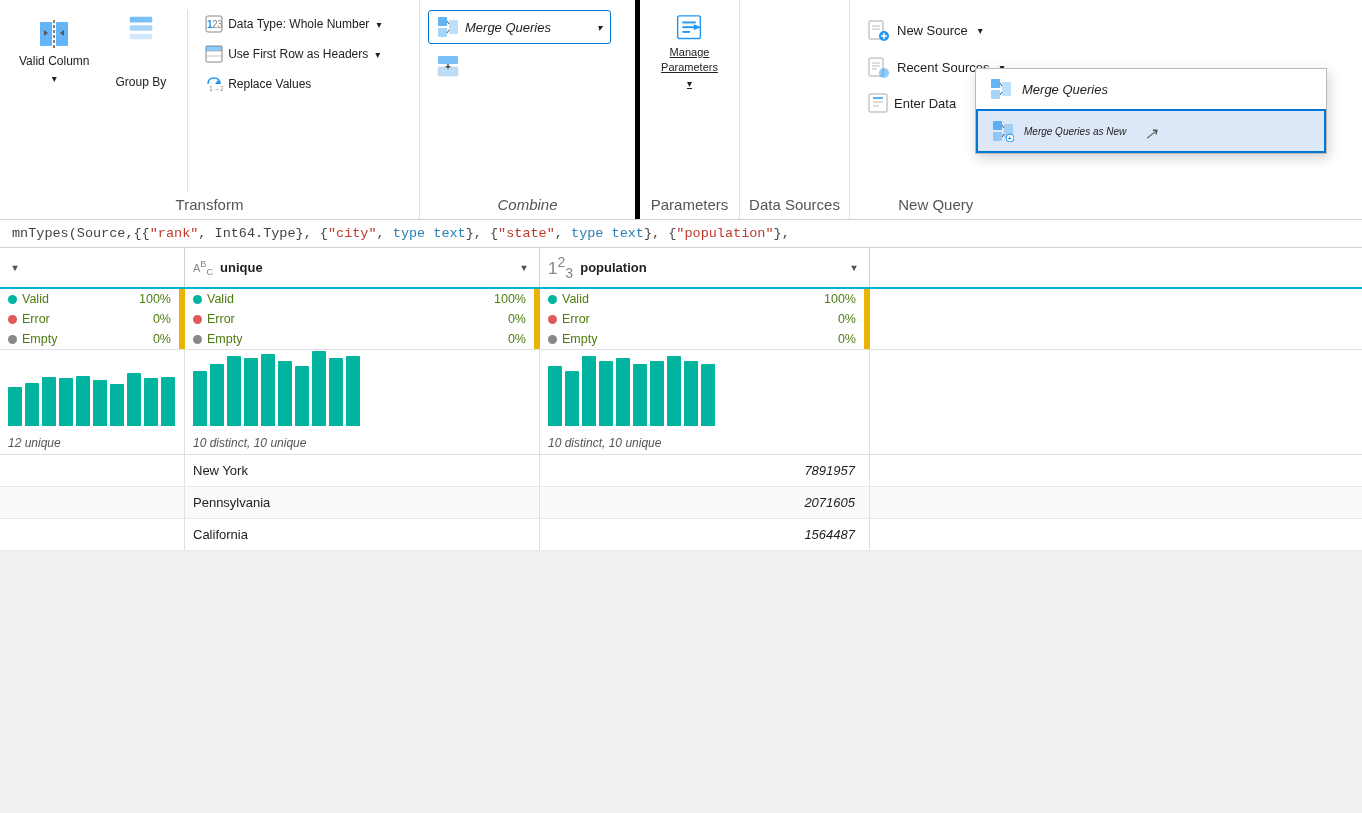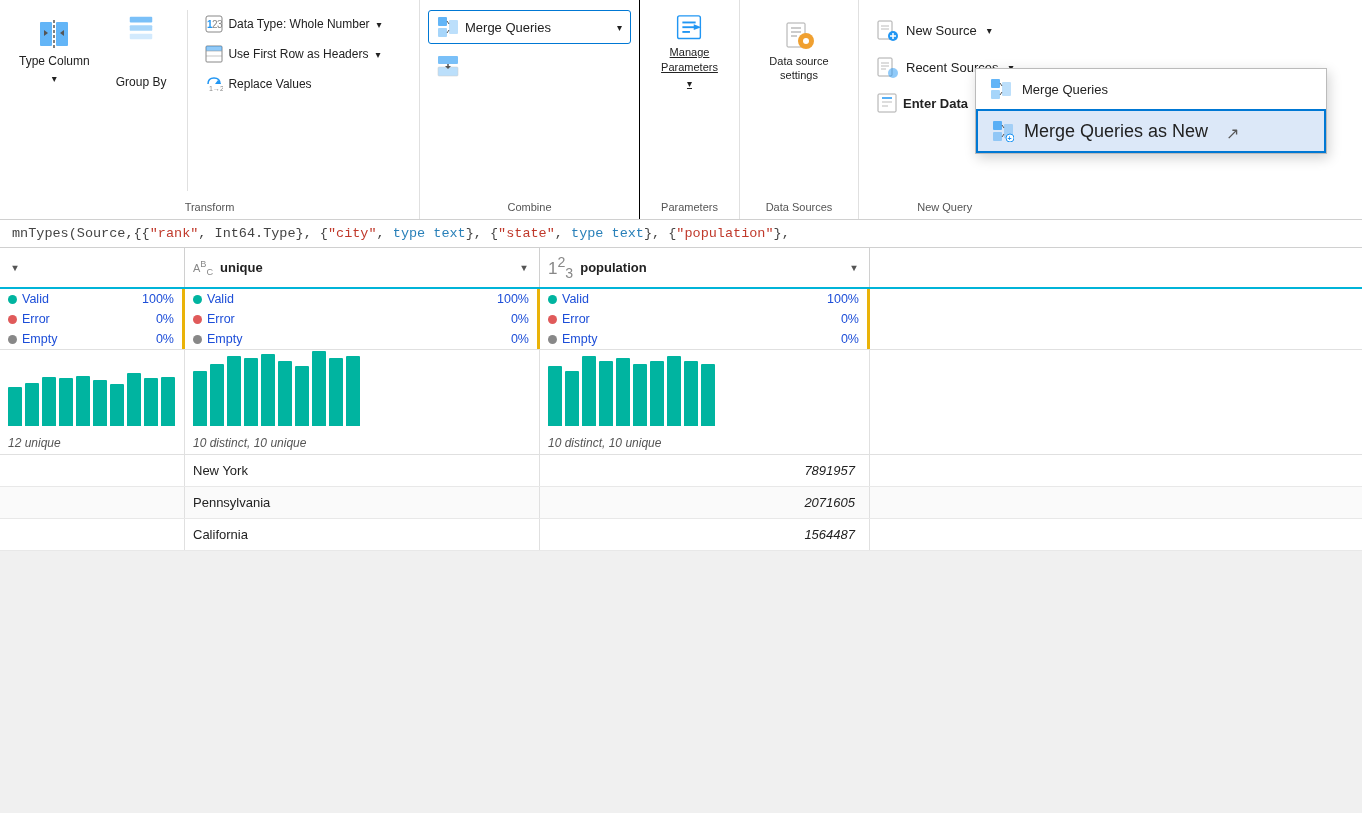--- a/index.html
+++ b/index.html
@@ -23,21 +23,21 @@
       padding: 6px 8px 0 8px;
       border-right: 1px solid #e0e0e0;
       position: relative;
     }
 
     .ribbon-group-label {
       position: absolute;
       bottom: 6px;
       left: 0; right: 0;
       text-align: center;
-      font-size: 11px;
+      font-size: 15px;
       color: #555;
     }
 
     .ribbon-items-row {
       display: flex;
       flex-direction: row;
       align-items: flex-start;
       flex: 1;
       gap: 4px;
     }
@@ -187,23 +187,23 @@
       display: flex;
       flex-direction: row;
       align-items: center;
     }
 
     .stats-cell {
       display: flex;
       flex-direction: row;
       align-items: center;
       padding: 3px 8px;
-      border-right: 3px solid #eab308;
+      border-right: 6px solid #eab308;
       font-size: 12.5px;
-      color: #1d4ed8;
+      color: #4d7c0f;
       gap: 5px;
     }
 
     .stats-cell-first { width: 185px; min-width: 185px; }
     .stats-cell-state { width: 355px; min-width: 355px; }
     .stats-cell-pop { width: 330px; min-width: 330px; }
 
     .dot-green { width: 9px; height: 9px; border-radius: 50%; background: #00b4a0; display: inline-block; }
     .dot-red { width: 9px; height: 9px; border-radius: 50%; background: #e05a5a; display: inline-block; }
     .dot-gray { width: 9px; height: 9px; border-radius: 50%; background: #888; display: inline-block; }
@@ -276,43 +276,44 @@
       width: 330px; min-width: 330px;
       text-align: right;
       font-style: italic;
       padding-right: 14px;
     }
 
     
     .combine-section {
       display: flex;
       flex-direction: column;
-      padding: 6px 8px 0 8px;
-      border-right: 1px solid #000000;
+      padding: 6px 24px 0 8px;
+      border-right: 5px solid #000000;
       position: relative;
       min-width: 220px;
+      font-style: italic;
     }
   </style>
 </head>
 <body>
 
 <div class="ribbon">
 
   <div class="ribbon-group" style="padding-bottom:24px; min-width:420px;">
     <div class="ribbon-items-row" style="align-items:flex-start; flex:1; width:100%;">
 
       <div class="ribbon-btn-large" style="height:90px;">
         <svg width="32" height="32" viewBox="0 0 32 32">
           <rect x="2" y="4" width="12" height="24" rx="1" fill="#2196F3" opacity="0.7"></rect>
           <rect x="18" y="4" width="12" height="24" rx="1" fill="#2196F3" opacity="0.7"></rect>
           <line x1="16" y1="2" x2="16" y2="30" stroke="#555" stroke-width="1.5" stroke-dasharray="3,2"></line>
           <polygon points="10,15 6,12 6,18" fill="#555"></polygon>
           <polygon points="22,15 26,12 26,18" fill="#555"></polygon>
         </svg>
-        <span style="font-size:12px; text-align:center; line-height:1.3;">Type
+        <span style="font-size:12px; text-align:center; line-height:1.3;">Valid
 Column</span>
         <span style="font-size:10px;">▾</span>
       </div>
 
       <div class="ribbon-btn-large" style="height:90px;">
         <svg width="32" height="32" viewBox="0 0 32 32">
           <rect x="4" y="4" width="24" height="6" rx="1" fill="#2196F3" opacity="0.6"></rect>
           <rect x="4" y="13" width="24" height="6" rx="1" fill="#2196F3" opacity="0.4"></rect>
           <rect x="4" y="22" width="24" height="6" rx="1" fill="#2196F3" opacity="0.2"></rect>
         </svg>
@@ -395,21 +396,21 @@
       <div class="dropdown-item active" style="background:#dce8f8;">
         <svg width="22" height="22" viewBox="0 0 22 22">
           <rect x="1" y="1" width="9" height="9" rx="1" fill="#2196F3" opacity="0.7"></rect>
           <rect x="1" y="12" width="9" height="9" rx="1" fill="#2196F3" opacity="0.4"></rect>
           <rect x="12" y="4" width="9" height="14" rx="1" fill="#2196F3" opacity="0.3"></rect>
           <line x1="10" y1="5" x2="12" y2="8" stroke="#555" stroke-width="1"></line>
           <line x1="10" y1="17" x2="12" y2="14" stroke="#555" stroke-width="1"></line>
           <circle cx="18" cy="18" r="4" fill="#fff" stroke="#2196F3" stroke-width="1"></circle>
           <text x="15.5" y="21" font-size="7" fill="#2196F3" font-weight="bold">+</text>
         </svg>
-        <span style="font-size:18px; font-weight:500;">Merge Queries as New</span>
+        <span style="font-size:10px; font-weight:500;">Merge Queries as New</span>
 
         <div style="margin-left:8px; font-size:16px; color:#555; transform:translateY(2px);">↗</div>
       </div>
     </div>
   </div>
 
   <div class="ribbon-group" style="padding-bottom:24px; min-width:100px;">
     <div class="ribbon-btn-large" style="height:90px;text-decoration:underline;">
       <svg width="30" height="30" viewBox="0 0 30 30">
         <rect x="3" y="3" width="24" height="24" rx="2" fill="#fff" stroke="#2196F3" stroke-width="1.5"></rect>
@@ -418,31 +419,20 @@
         <line x1="8" y1="20" x2="16" y2="20" stroke="#2196F3" stroke-width="2"></line>
         <polygon points="20,18 28,15 20,12" fill="#2196F3"></polygon>
       </svg>
       <span style="font-size:11px; text-align:center; line-height:1.3;">Manage<br>Parameters</span>
       <span style="font-size:10px;">▾</span>
     </div>
     <div class="ribbon-group-label">Parameters</div>
   </div>
 
   <div class="ribbon-group" style="padding-bottom:24px; min-width:110px;">
-    <div class="ribbon-btn-large" style="height:90px;">
-      <svg width="30" height="30" viewBox="0 0 30 30">
-        <rect x="3" y="3" width="18" height="24" rx="1" fill="#fff" stroke="#aaa" stroke-width="1"></rect>
-        <line x1="7" y1="8" x2="17" y2="8" stroke="#bbb" stroke-width="1.5"></line>
-        <line x1="7" y1="12" x2="17" y2="12" stroke="#bbb" stroke-width="1.5"></line>
-        <line x1="7" y1="16" x2="13" y2="16" stroke="#bbb" stroke-width="1.5"></line>
-        <circle cx="22" cy="21" r="8" fill="#f0a030"></circle>
-        <circle cx="22" cy="21" r="3" fill="#fff"></circle>
-      </svg>
-      <span style="font-size:11px; text-align:center; line-height:1.3; max-width:80px;">Data source settings</span>
-    </div>
     <div class="ribbon-group-label">Data Sources</div>
   </div>
 
   <div class="ribbon-group" style="padding-bottom:24px; min-width:170px; border-right:none;">
     <div class="ribbon-col" style="flex:1; padding-top:6px;">
       <div class="ribbon-btn-small" style="padding:6px 8px; gap:8px;">
         <svg width="22" height="22" viewBox="0 0 22 22">
           <rect x="2" y="2" width="14" height="18" rx="1" fill="#fff" stroke="#aaa" stroke-width="1"></rect>
           <line x1="5" y1="7" x2="13" y2="7" stroke="#bbb" stroke-width="1"></line>
           <line x1="5" y1="10" x2="13" y2="10" stroke="#bbb" stroke-width="1"></line>
@@ -457,21 +447,21 @@
         <svg width="22" height="22" viewBox="0 0 22 22">
           <rect x="2" y="2" width="14" height="18" rx="1" fill="#fff" stroke="#aaa" stroke-width="1"></rect>
           <line x1="5" y1="7" x2="13" y2="7" stroke="#bbb" stroke-width="1"></line>
           <line x1="5" y1="10" x2="13" y2="10" stroke="#bbb" stroke-width="1"></line>
           <line x1="5" y1="13" x2="10" y2="13" stroke="#bbb" stroke-width="1"></line>
           <circle cx="17" cy="17" r="5" fill="#2196F3" opacity="0.5"></circle>
         </svg>
         <span style="font-size:13px;">Recent Sources</span>
         <span style="font-size:10px; margin-left:2px;">▾</span>
       </div>
-      <div class="ribbon-btn-small" style="padding:5px 8px; font-weight:bold;">
+      <div class="ribbon-btn-small" style="padding:5px 8px; ">
         <svg width="22" height="22" viewBox="0 0 22 22">
           <rect x="2" y="2" width="18" height="18" rx="1" fill="#fff" stroke="#aaa" stroke-width="1"></rect>
           <line x1="6" y1="6" x2="16" y2="6" stroke="#2196F3" stroke-width="1.5"></line>
           <line x1="6" y1="10" x2="16" y2="10" stroke="#bbb" stroke-width="1"></line>
           <line x1="6" y1="14" x2="12" y2="14" stroke="#bbb" stroke-width="1"></line>
         </svg>
         <span style="font-size:13px;">Enter Data</span>
       </div>
     </div>
     <div class="ribbon-group-label">New Query</div>

